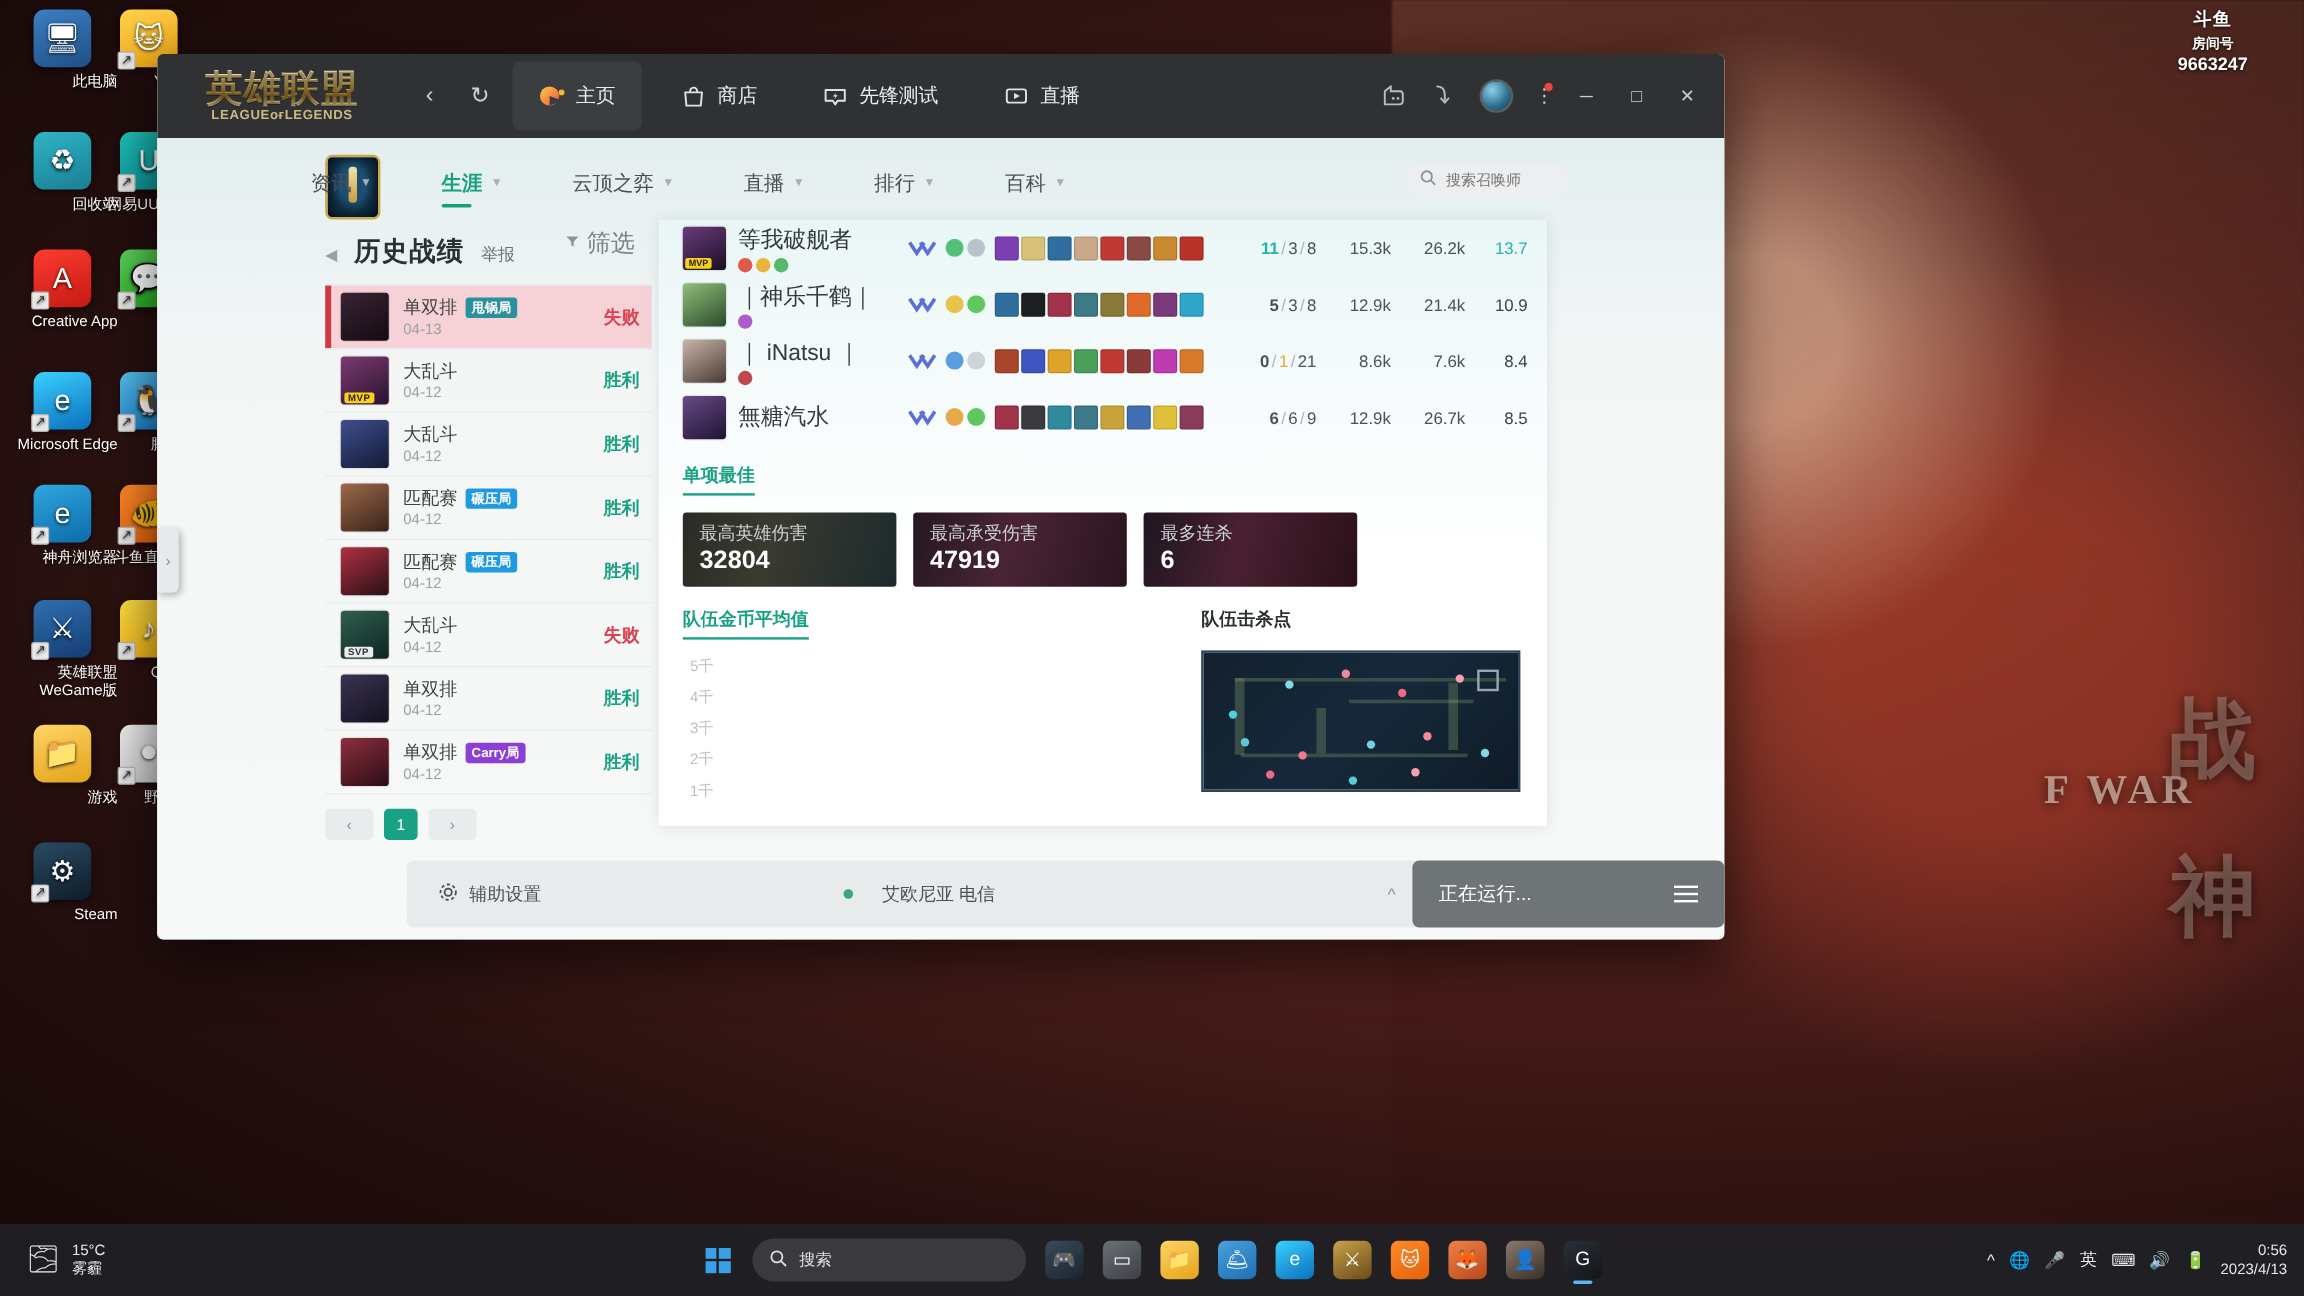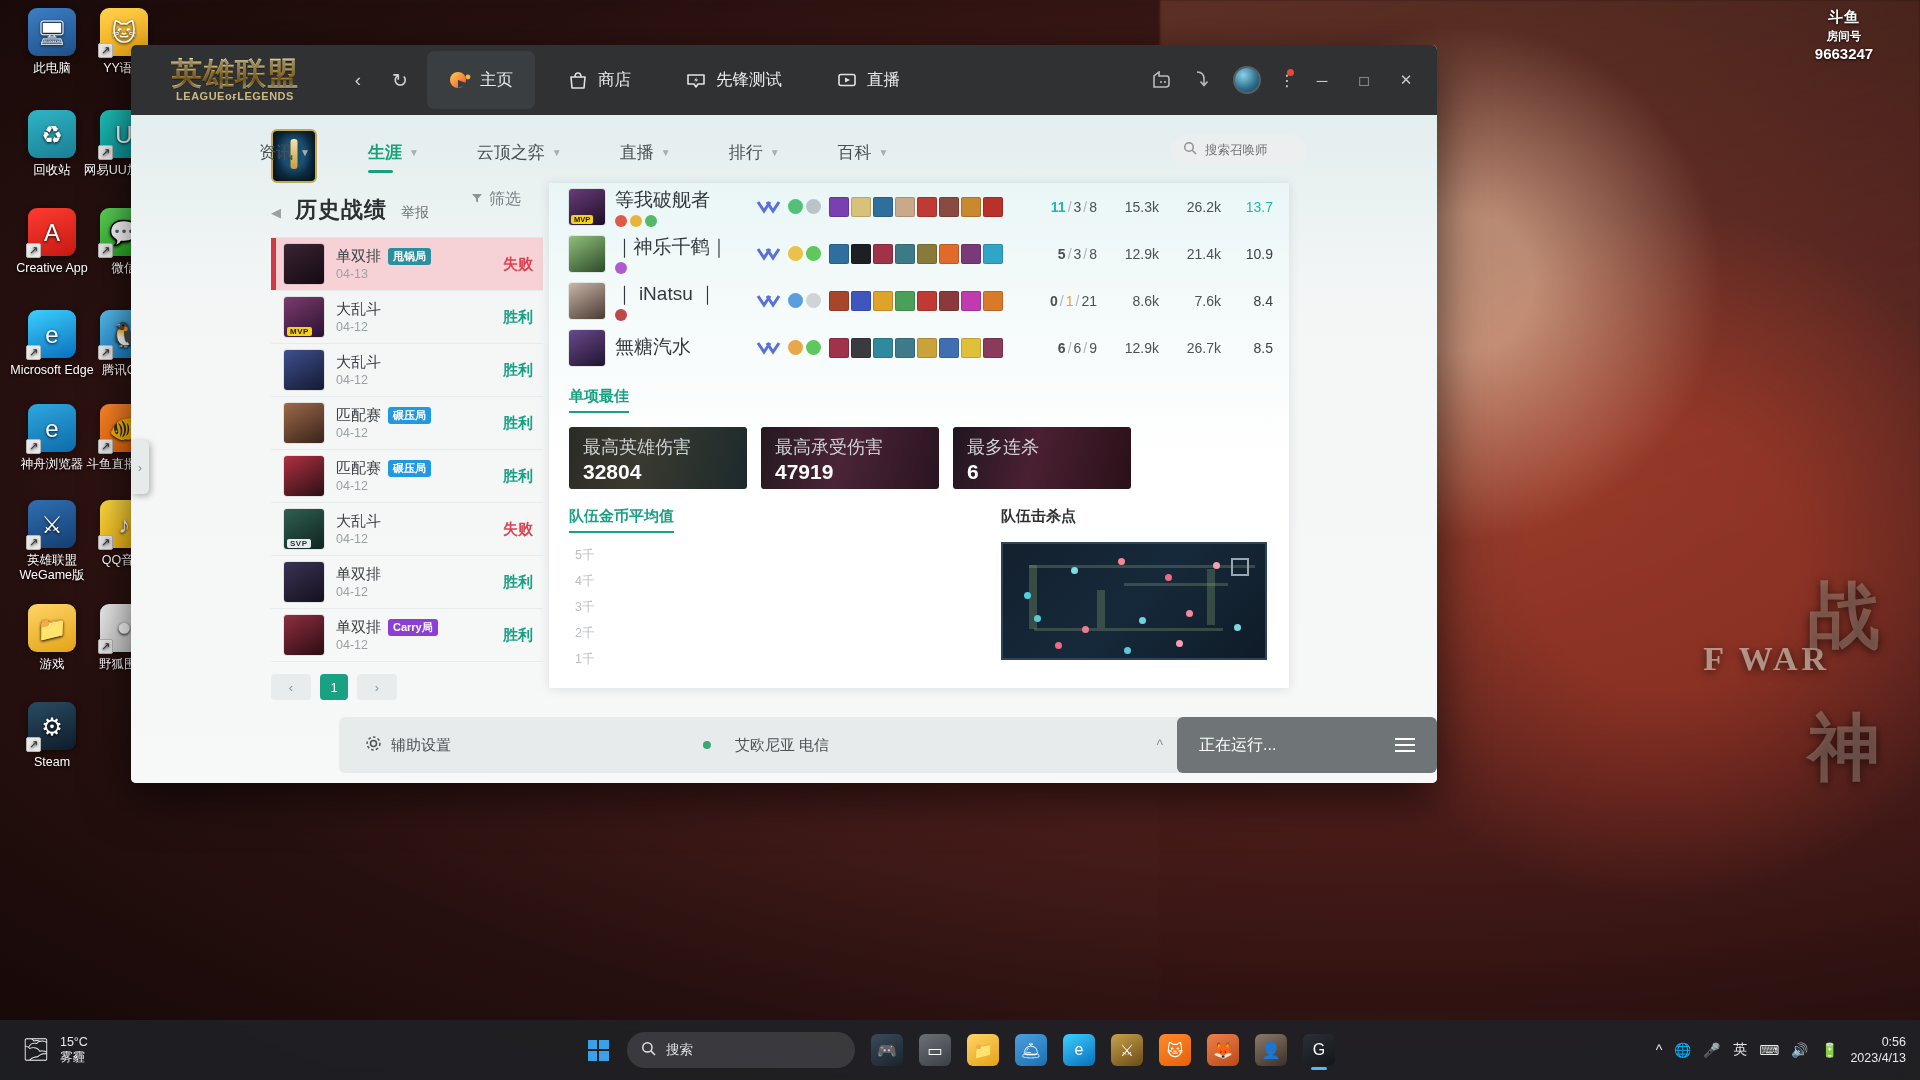--- a/index.html
+++ b/index.html
@@ -41,21 +41,21 @@
     color: #fff; font-size: 12.5px; line-height: 15px;
     text-shadow: 0 1px 3px rgba(0,0,0,.95);
     cursor: pointer;
   }
   .dicon .glyph {
     width: 48px; height: 48px; margin: 0 auto 5px; border-radius: 9px;
     display: flex; align-items: center; justify-content: center;
     font-size: 24px; color: #fff; position: relative;
     box-shadow: 0 2px 6px rgba(0,0,0,.45);
   }
-  .dicon .lbl { display: block; }
+  .dicon .lbl { display: block; text-align: right; }
   .shortcut-arrow {
     position: absolute; left: -2px; bottom: -2px; width: 15px; height: 15px;
     background: #e9e9e9; border: 1px solid #b5b5b5; border-radius: 2px;
     color: #333; font-size: 11px; line-height: 13px;
   }
 
   
   #douyu {
     position: absolute; right: 28px; top: 8px; width: 96px;
     text-align: center; color: #fff; font-weight: 700;
@@ -226,21 +226,21 @@
 
   
   #detail {
     position: absolute; left: 418px; top: -6px; width: 740px; height: 505px;
     background: linear-gradient(180deg,#eaf6f6 0%, #f4fafa 22%, #ffffff 55%, #ffffff 100%);
     box-shadow: 0 1px 10px rgba(90,120,130,.18);
     overflow: hidden;
   }
   #filter-chip {
     position: absolute; left: 340px; top: 0px; display: flex; align-items: center; gap: 6px;
-    font-size: 16px; color: #7b8286; cursor: pointer; z-index: 3; font-family: Liberation Mono, monospace;
+    font-size: 20px; color: #7b8286; cursor: pointer; z-index: 3; font-family: Liberation Mono, monospace;
   }
   .prow { display: flex; align-items: center; height: 47px; padding: 0 16px 0 20px; }
   .pavatar {
     width: 36px; height: 36px; border-radius: 3px; position: relative; flex: none;
     box-shadow: 0 0 0 1px rgba(0,0,0,.08);
   }
   .pavatar .medal { position: absolute; left: 2px; bottom: 1px; font-size: 7.5px; font-weight: 700; padding: 0 3px; border-radius: 2px; }
   .pnamewrap { width: 148px; margin-left: 10px; }
   .pname { font-size: 19px; color: #33393d; white-space: nowrap; overflow: hidden; text-overflow: ellipsis; }
   .pbadges { display: flex; gap: 3px; margin-top: 2px; }
@@ -258,21 +258,21 @@
 
   .sect-title {
     margin: 16px 0 0 20px; font-size: 15px; color: #19a183; font-weight: 700;
     display: inline-block; padding-bottom: 5px; border-bottom: 2px solid #19a183;
   }
   #bestcards { display: flex; gap: 14px; margin: 14px 0 0 20px; }
   .bcard {
     width: 178px; height: 62px; border-radius: 3px; padding: 8px 0 0 14px;
     position: relative; overflow: hidden;
   }
-  .bcard .bl { font-size: 18px; color: #cfd3d6; position: relative; z-index: 2; }
+  .bcard .bl { font-size: 15px; color: #cfd3d6; position: relative; z-index: 2; }
   .bcard .bv { font-size: 21px; font-weight: 700; color: #fff; margin-top: 1px; position: relative; z-index: 2; }
 
   #charts { display: flex; margin: 18px 0 0 0; }
   #chart-left { width: 452px; padding-left: 20px; }
   #chart-right { width: 288px; }
   .ctitle { font-size: 15px; color: #19a183; font-weight: 700; display: inline-block; padding-bottom: 5px; border-bottom: 2px solid #19a183; }
   .ctitle-plain { font-size: 15px; color: #2b3033; font-weight: 700; }
   #gold-axis { margin-top: 14px; position: relative; height: 120px; }
   .ytick { position: absolute; left: 6px; font-size: 12.5px; color: #b9bfc2; }
   #minimap {

